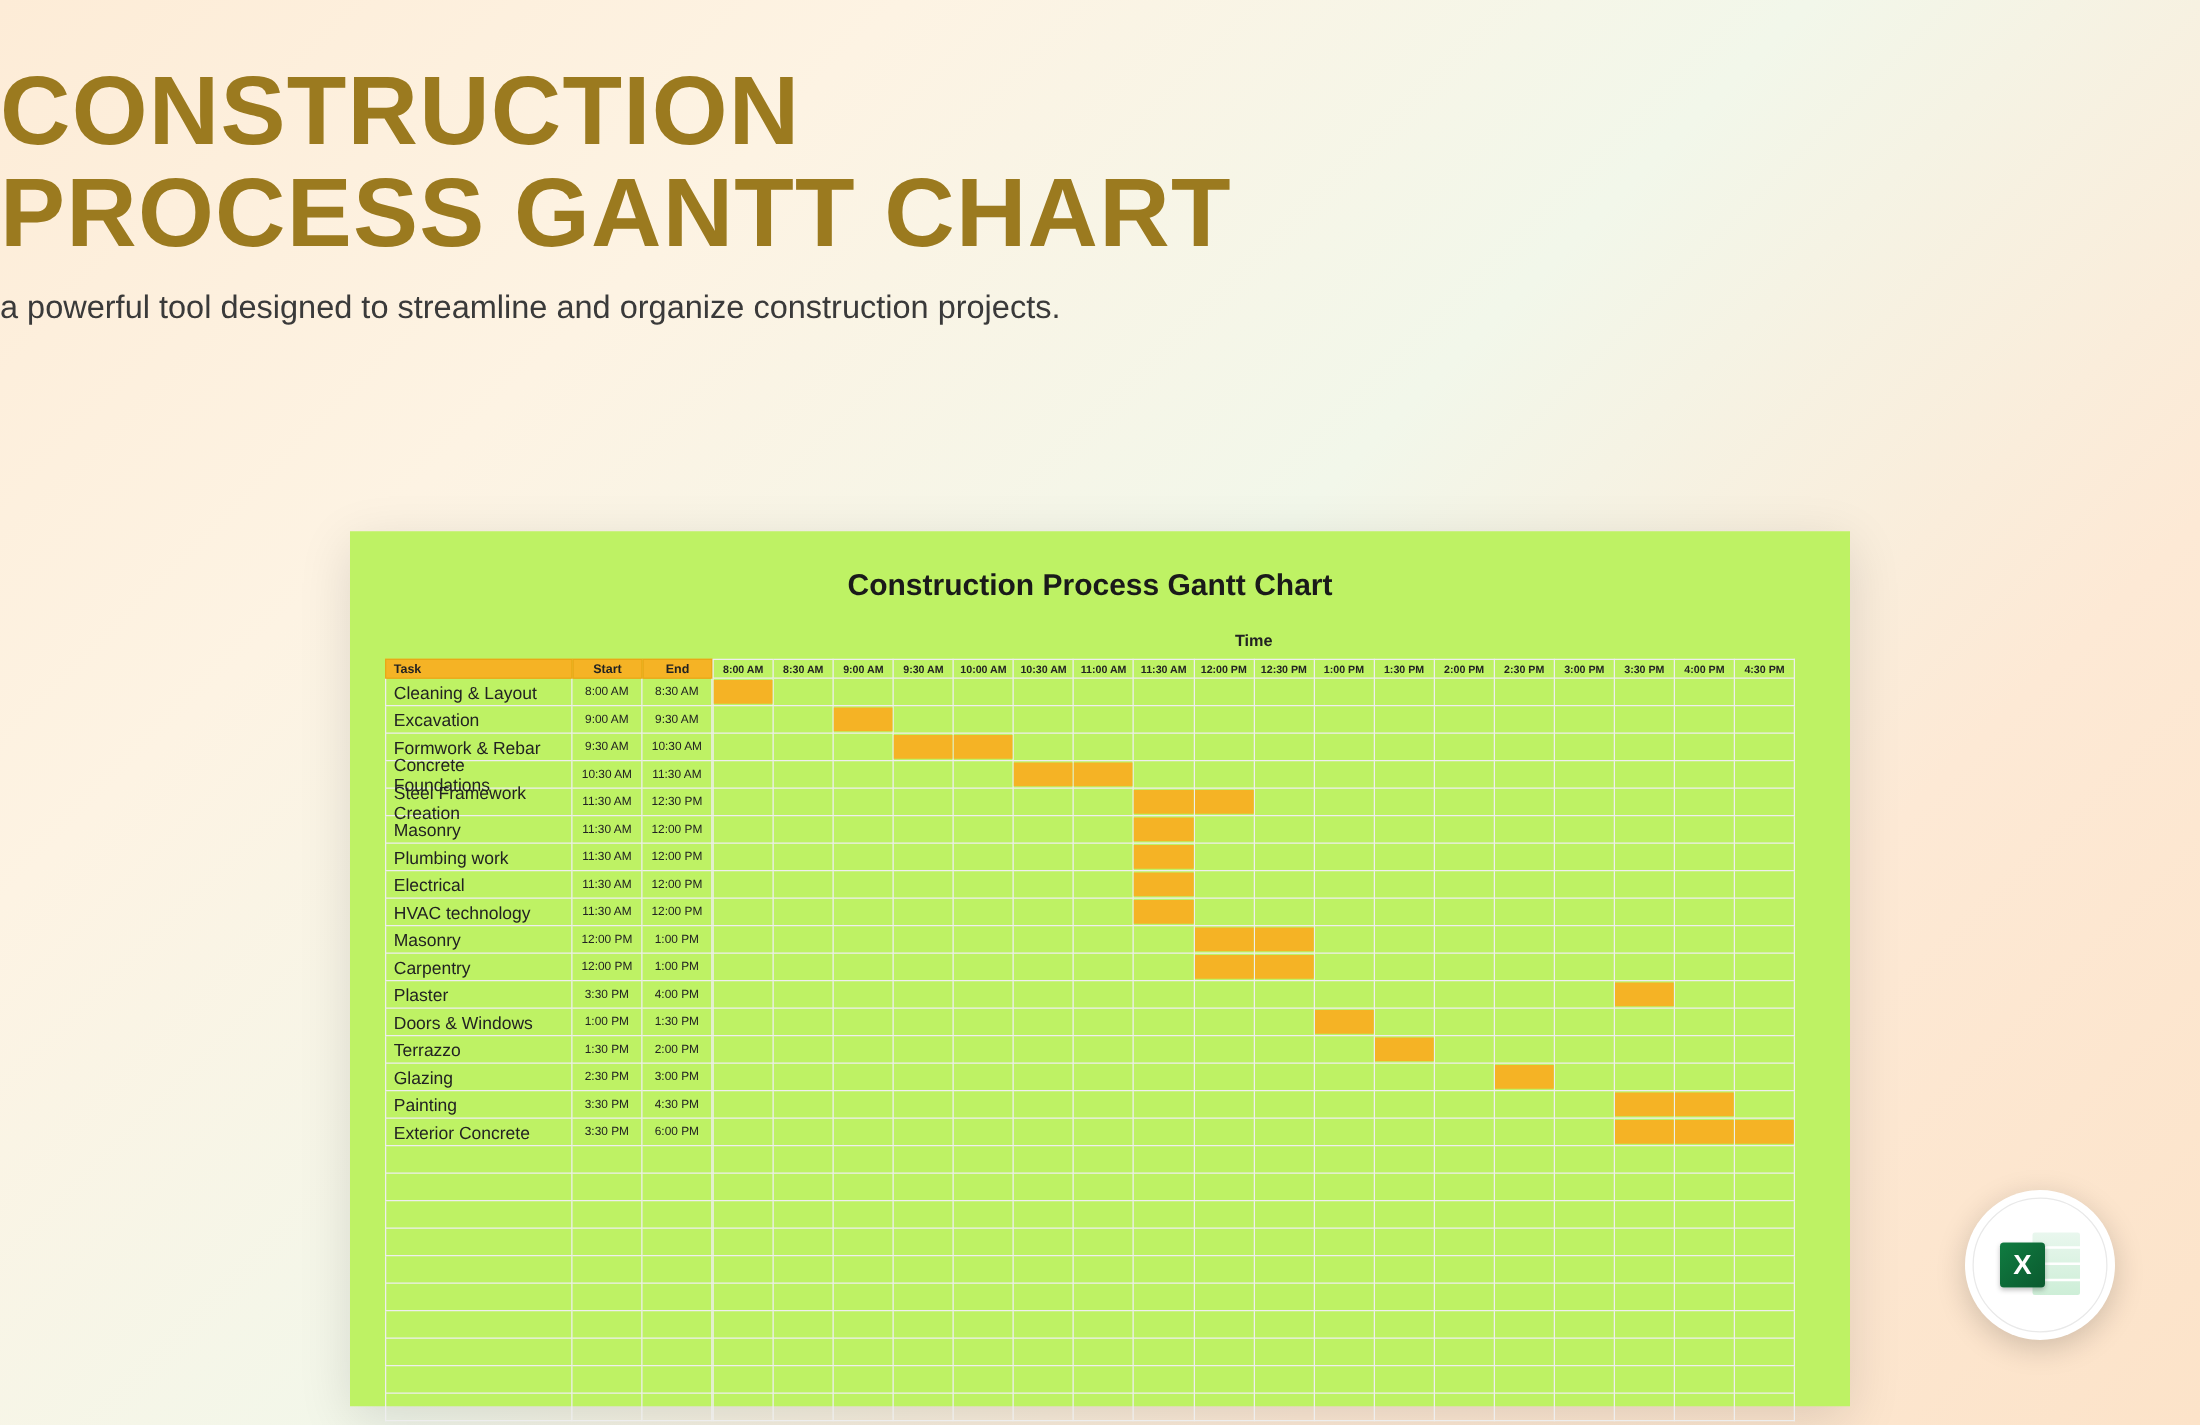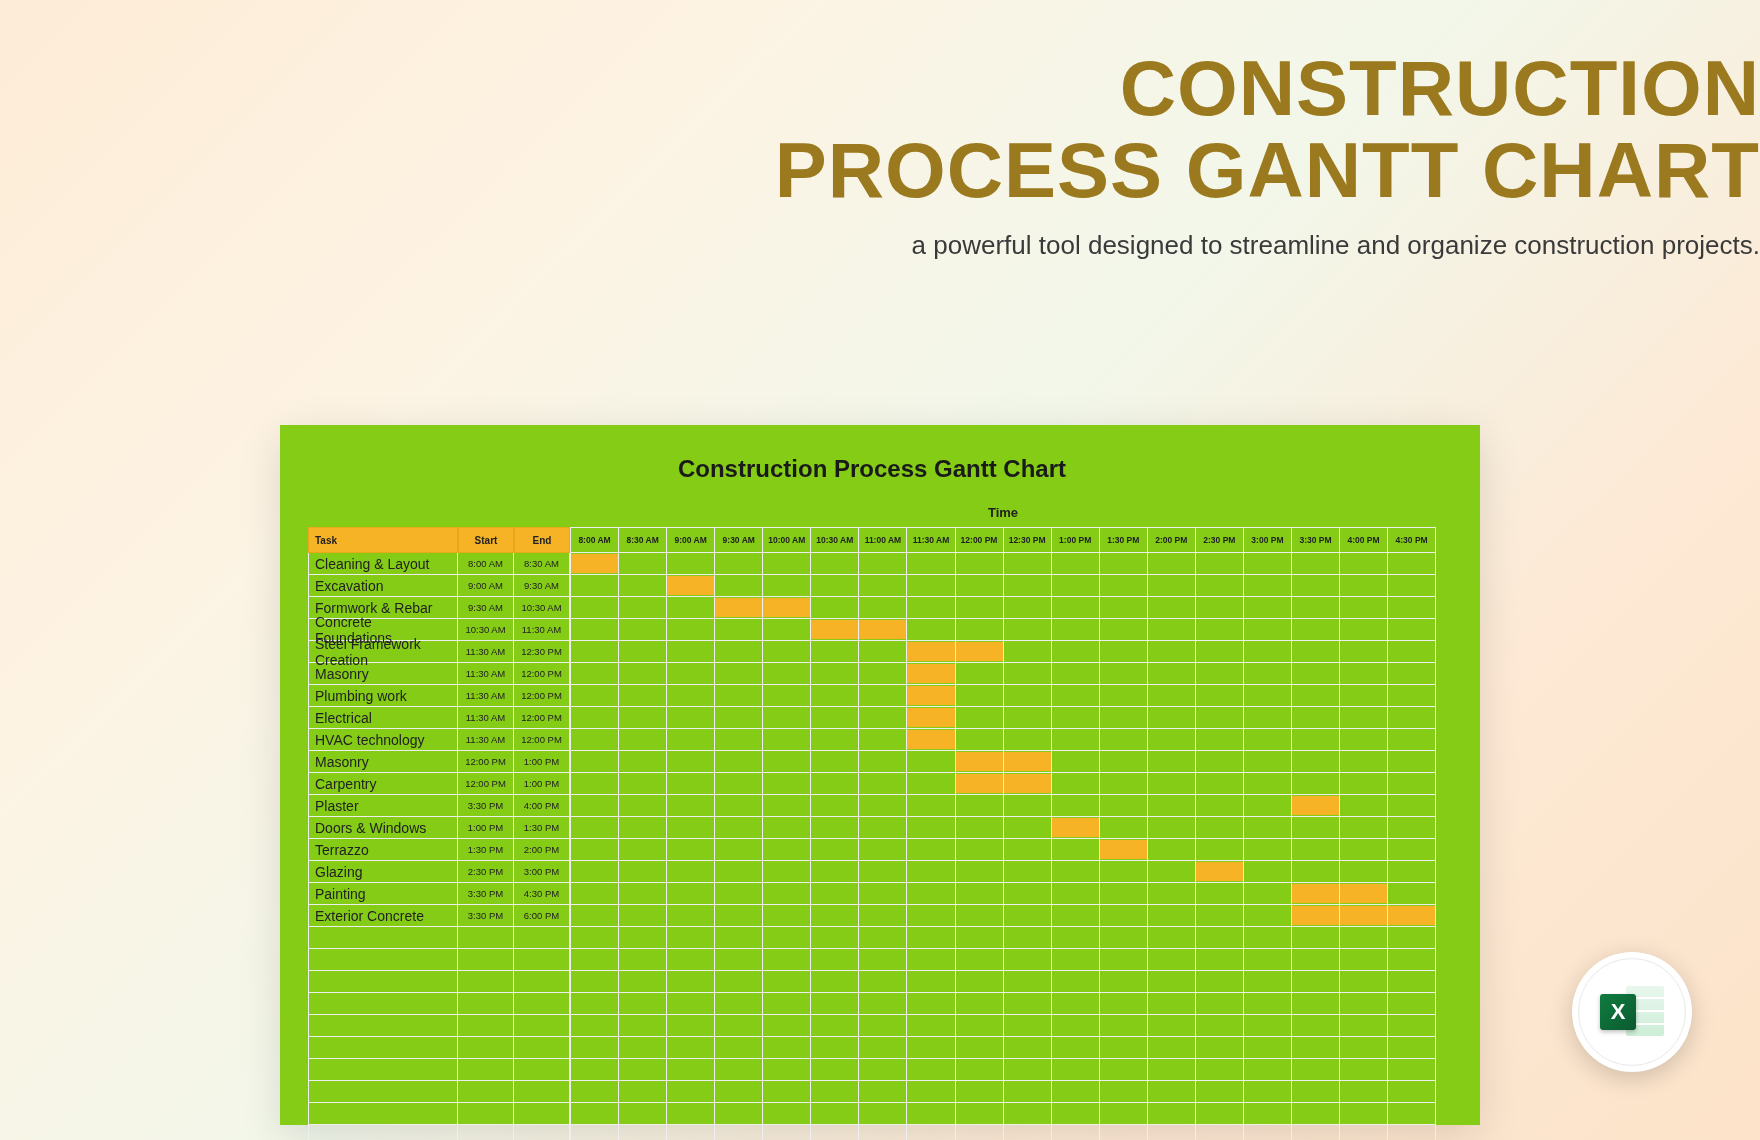--- a/index.html
+++ b/index.html
@@ -5,21 +5,21 @@
   * { box-sizing: border-box; margin: 0; padding: 0; }
   html, body { width: 1760px; height: 1140px; }
   body {
     font-family: -apple-system, BlinkMacSystemFont, "Segoe UI", Arial, sans-serif;
     background: linear-gradient(135deg, #fdecd7 0%, #fdf3e3 25%, #f2f7ea 50%, #fde9d5 75%, #fce3c9 100%);
     overflow: hidden;
     position: relative;
   }
 
   .hero {
-    text-align: right;
+    text-align: left;
     padding-top: 48px;
   }
   .hero-title {
     font-size: 78px;
     font-weight: 800;
     letter-spacing: 1px;
     line-height: 1.05;
     color: #9b7a1f;
     text-transform: uppercase;
   }
@@ -38,21 +38,21 @@
     margin-top: 18px;
     font-weight: 400;
   }
 
   .sheet {
     position: absolute;
     left: 280px;
     top: 425px;
     width: 1200px;
     height: 700px;
-    background: #84cc16;
+    background: #bef264;
     box-shadow: 0 10px 40px rgba(0,0,0,0.12);
     padding: 30px 44px 28px 28px;
   }
   .sheet-title {
     text-align: center;
     font-size: 24px;
     font-weight: 800;
     color: #1a1a1a;
     margin-bottom: 22px;
   }
@@ -72,21 +72,21 @@
     text-align: center;
     font-weight: 700;
     font-size: 13px;
   }
 
   .row {
     display: flex;
     align-items: stretch;
     height: 22px;
   }
-  .row.header { height: 26px; }
+  .row.header { height: 16px; }
   .row .task-col {
     width: 150px; flex: 0 0 150px;
     padding: 0 6px;
     display: flex; align-items: center;
     border: 1px solid #eee;
     border-top: none;
     font-size: 14px;
   }
   .row .start-col, .row .end-col {
     width: 56px; flex: 0 0 56px;

